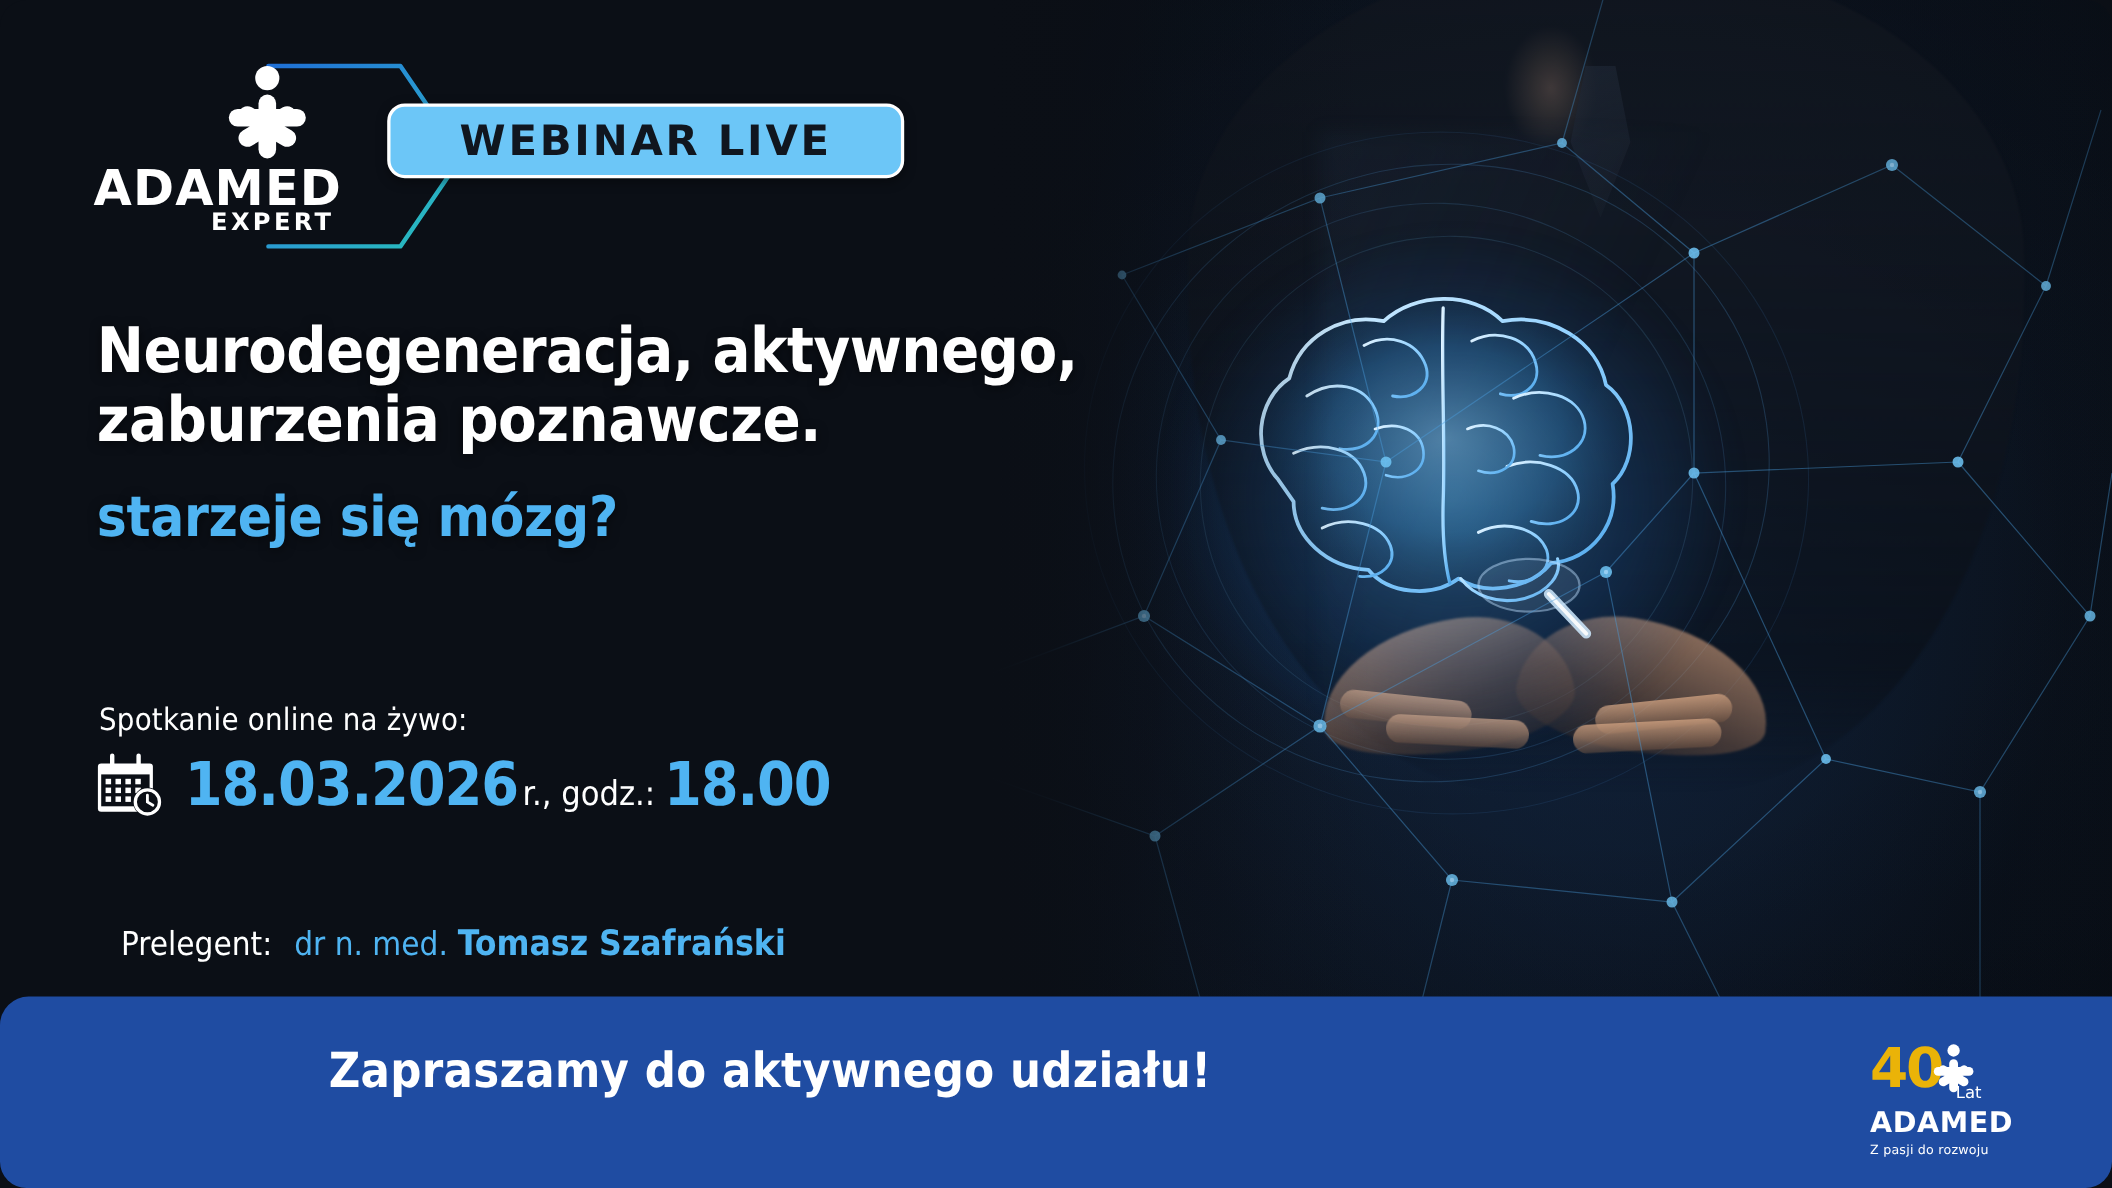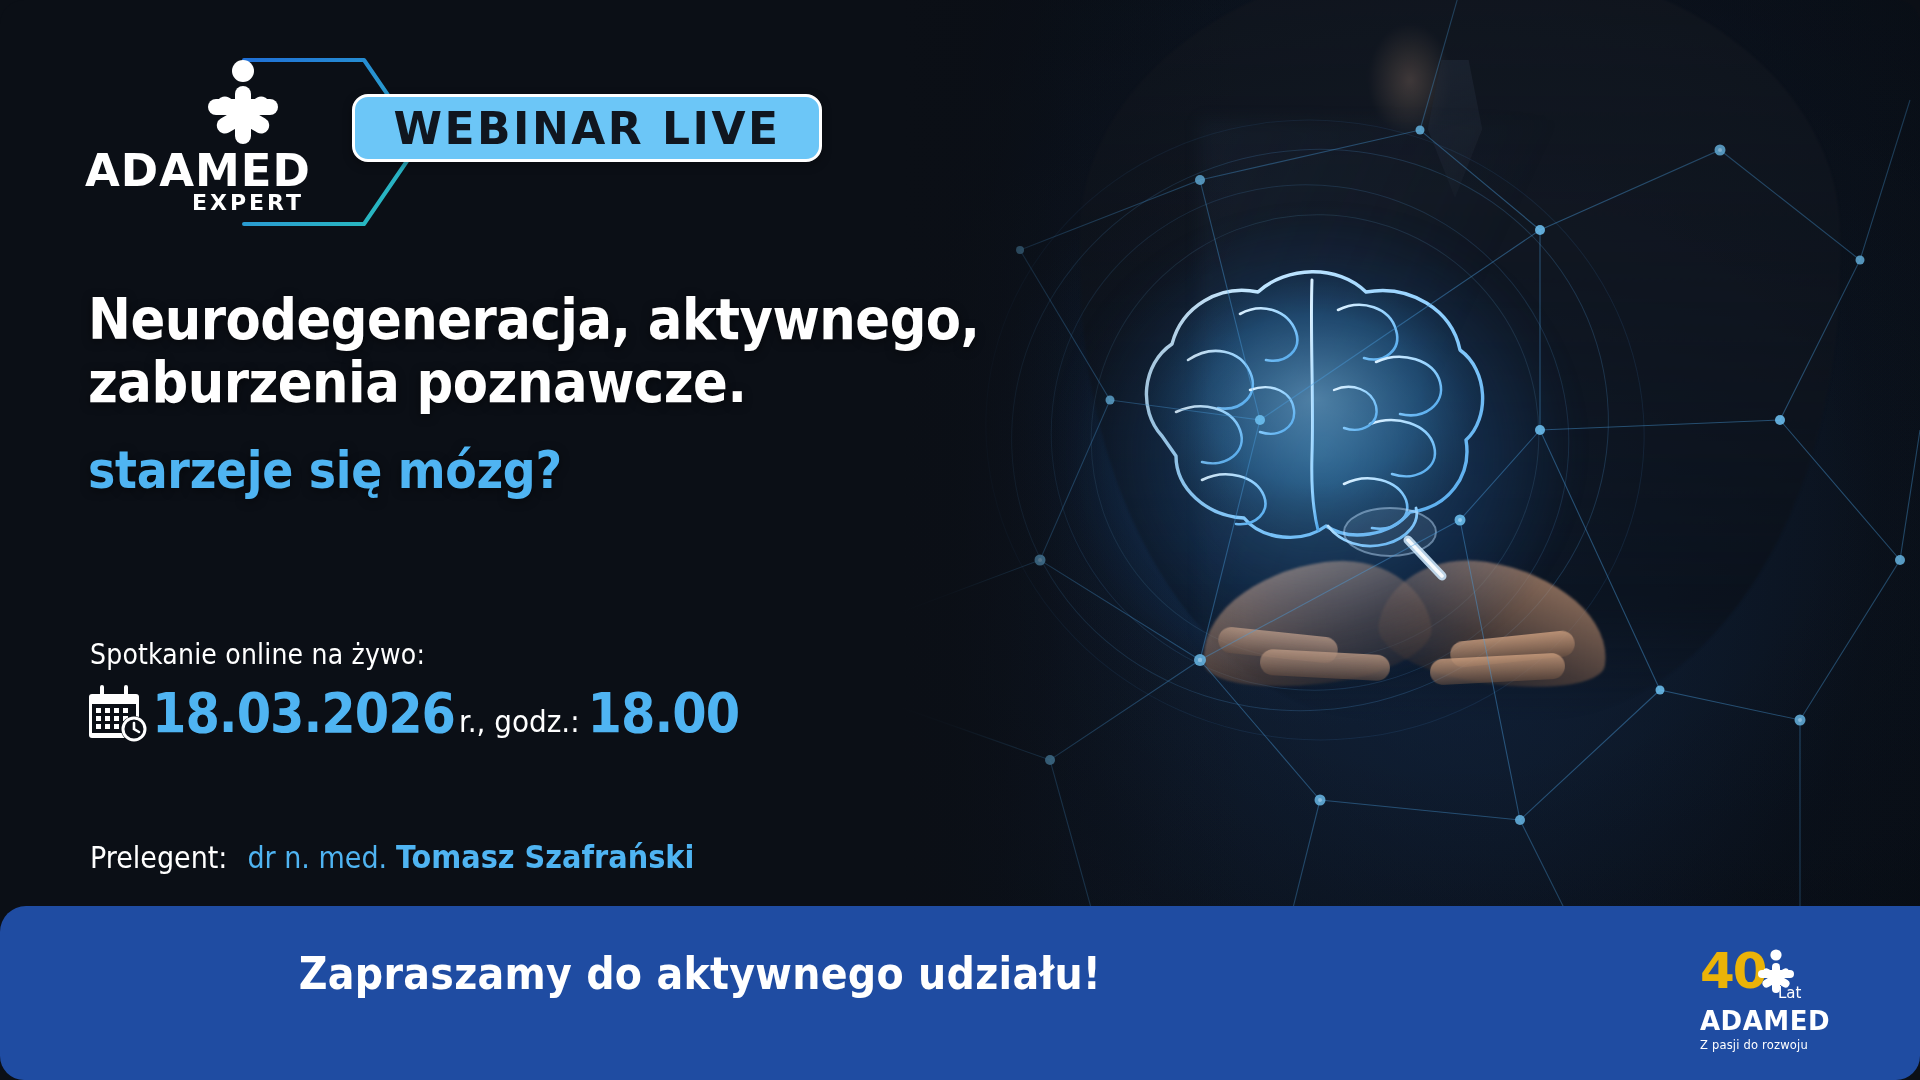--- a/index.html
+++ b/index.html
@@ -120,21 +120,21 @@
   
   .badge {
     position:absolute; left:352px; top:94px; width:470px; height:68px;
     background:#6cc6f7;
     border:3px solid #ffffff;
     border-radius:16px;
     display:flex; align-items:center; justify-content:center;
     box-shadow:0 3px 10px rgba(0,0,0,.35);
   }
   .badge span {
-    color:#10161f; font-size:44px; font-weight:bold; letter-spacing:2.5px;
+    color:#10161f; font-size:38px; font-weight:bold; letter-spacing:2.5px;
     font-family:"DejaVu Sans", sans-serif;
   }
 
   
   .headline {
     position:absolute; left:88px; top:288px; width:950px;
     font-family:"DejaVu Sans Condensed","Liberation Sans Narrow","Liberation Sans", sans-serif;
     font-weight:bold; font-size:57px; line-height:1.10;
     color:#ffffff; letter-spacing:-.5px;
     text-shadow:0 2px 10px rgba(0,0,0,.55);
@@ -151,39 +151,39 @@
 
   
   .meet-label {
     position:absolute; left:90px; top:638px;
     font-family:"DejaVu Sans Condensed","Liberation Sans Narrow","Liberation Sans", sans-serif;
     color:#ffffff; font-size:28px; font-weight:500; letter-spacing:.2px;
   }
 
   .date-row {
     position:absolute; left:88px; top:680px; height:66px;
-    display:flex; align-items:center; gap:2px;
+    display:flex; align-items:center; gap:18px;
   }
   .cal-icon { width:62px; height:62px; position:relative; flex:0 0 auto; }
   .cal-icon svg { width:100%; height:100%; display:block; }
   .date-text {
     font-family:"DejaVu Sans Condensed","Liberation Sans Narrow","Liberation Sans", sans-serif;
     display:flex; align-items:baseline; white-space:nowrap;
   }
   .date-big  { color:#4fb4f2; font-size:55px; font-weight:bold; letter-spacing:-1px; }
   .date-mid  { color:#ffffff; font-size:31px; font-weight:500; padding:0 8px 0 4px; }
   .time-big  { color:#4fb4f2; font-size:55px; font-weight:bold; letter-spacing:-1px; }
 
   
   .speaker-row {
     position:absolute; left:90px; top:838px;
     font-family:"DejaVu Sans Condensed","Liberation Sans Narrow","Liberation Sans", sans-serif;
     display:flex; align-items:baseline; white-space:nowrap;
   }
-  .sp-label { color:#ffffff; font-size:30px; font-weight:500; }
+  .sp-label { color:#ffffff; font-size:30px; font-weight:500;margin-left:20px; }
   .sp-title { color:#4fb4f2; font-size:30px; font-weight:500; padding-left:20px; }
   .sp-name  { color:#4fb4f2; font-size:32px; font-weight:bold; padding-left:9px; }
 
   
   .bottom-bar {
     position:absolute; left:0; top:906px; width:1920px; height:174px;
     background:#1f4ca2;
     border-top-left-radius:26px;
     border-top-right-radius:0;
   }

